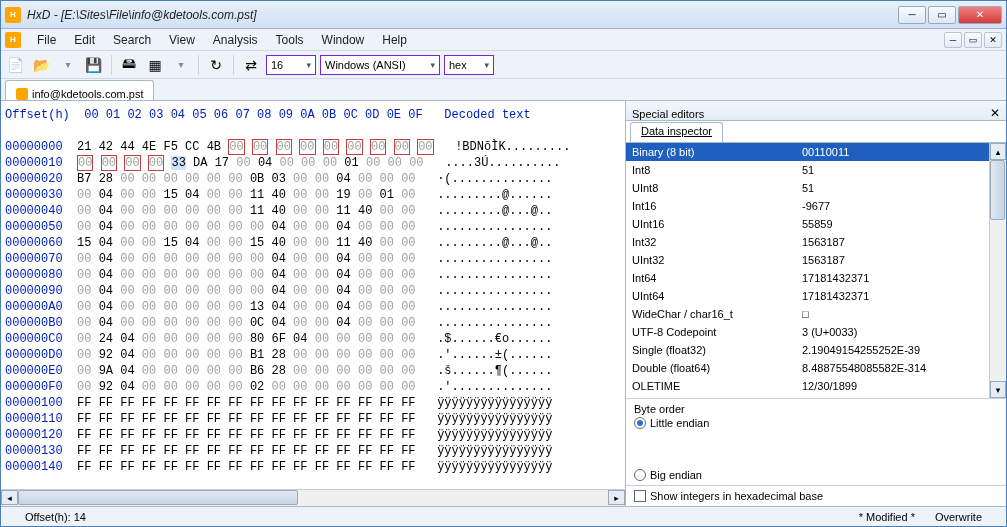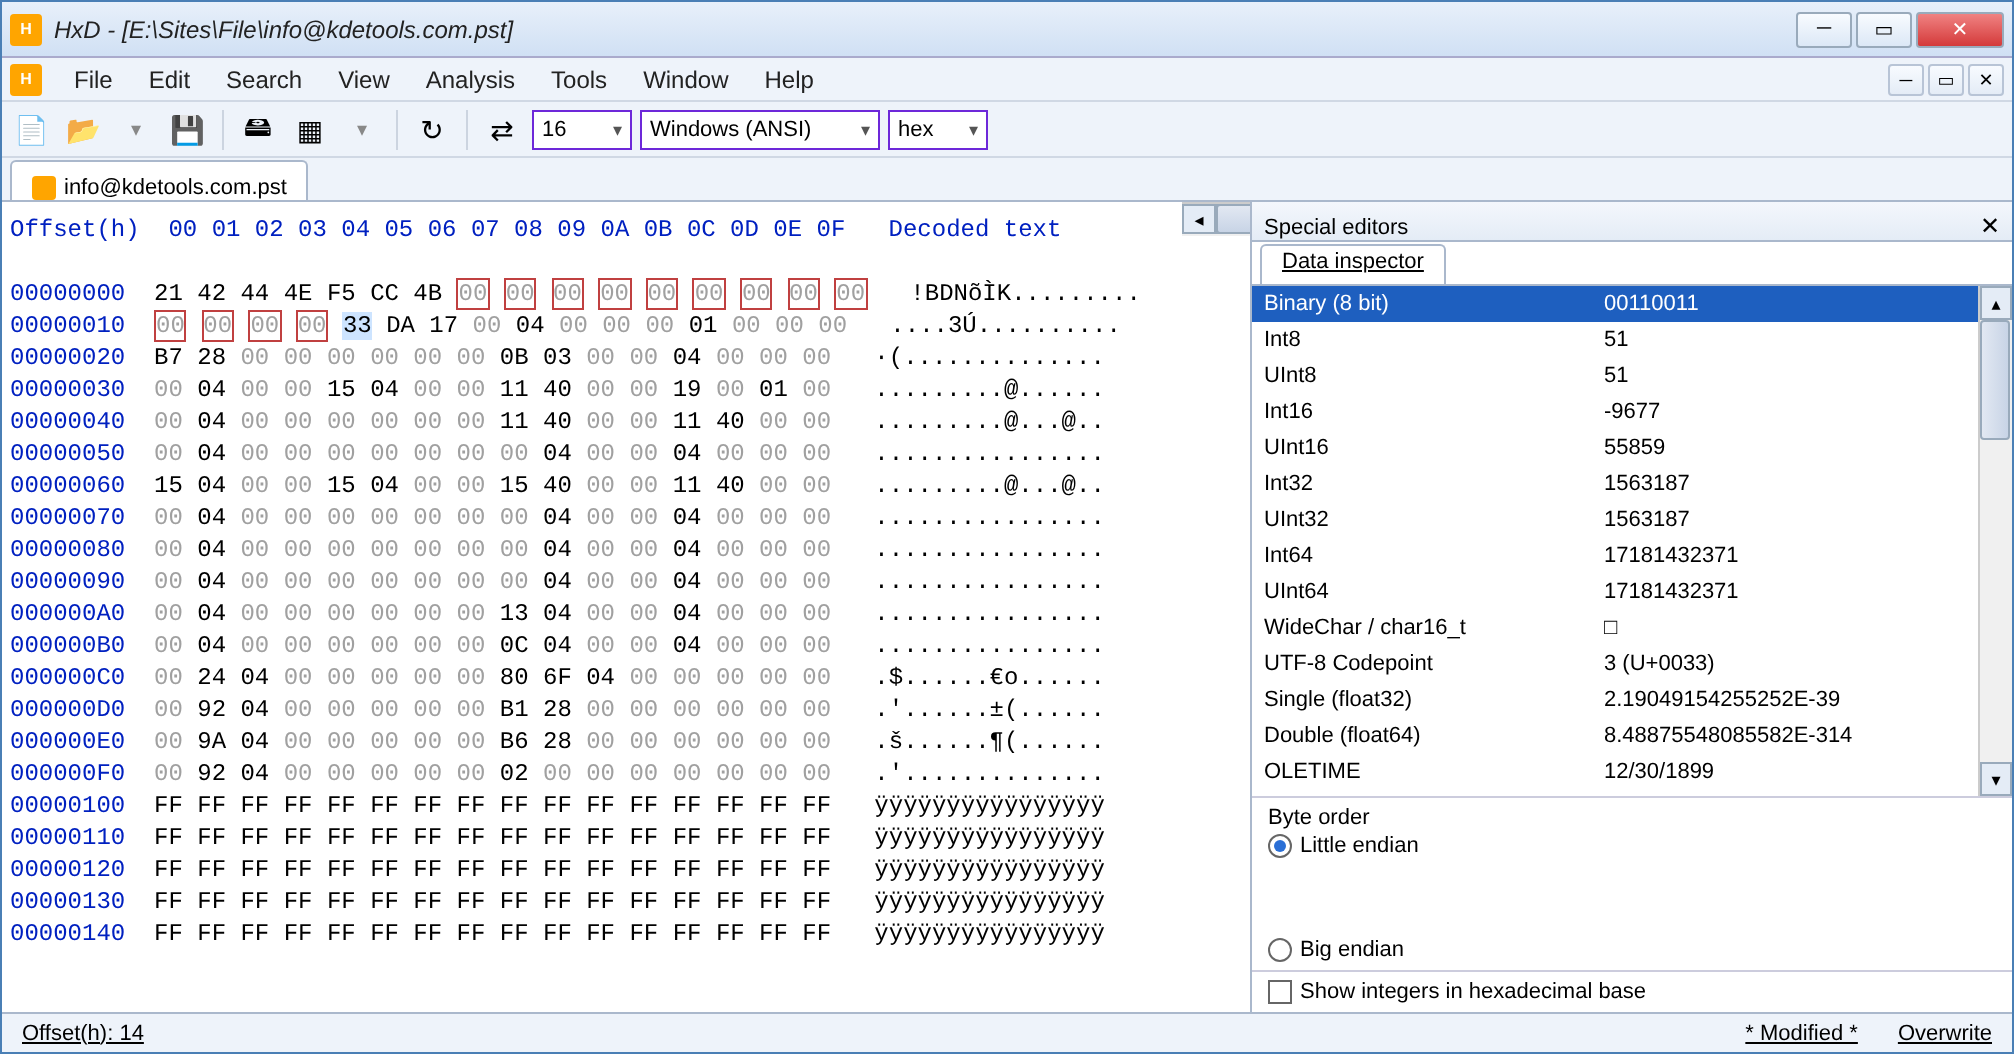--- a/index.html
+++ b/index.html
@@ -19,21 +19,21 @@
 .toolbar { height: 28px; display: flex; align-items: center; padding: 2px 4px; gap: 4px; background: #eef3fa; border-bottom:1px solid #d0d8e4;}
 .tbtn { width: 22px; height: 22px; border:1px solid transparent; border-radius:2px; display:flex; align-items:center; justify-content:center; cursor:pointer; font-size:14px;}
 .sep { width:1px; height:20px; background:#ccd4e0; margin:0 2px;}
 .combo { height:20px; border:1px solid #6d28d9; background:#fff; padding:0 18px 0 4px; display:flex; align-items:center; min-width:50px; position:relative; cursor:pointer; font-size:11px;}
 .combo::after { content:"▾"; position:absolute; right:4px; font-size:9px; color:#555;}
 .combo.wide { min-width:120px;}
 .tabstrip { height:22px; display:flex; align-items:flex-end; padding:0 4px; background:#eef3fa; border-bottom:1px solid #aab8cc;}
 .tab { height:20px; border:1px solid #aab8cc; border-bottom:none; background:#fff; padding:2px 10px 0; border-radius:3px 3px 0 0; display:flex; align-items:flex-end; gap:4px; font-size:11px; cursor:pointer;}
 .tab .ticon { width:12px; height:12px; background:#ffa500; border-radius:2px;}
 .content { flex:1; display:flex; overflow:hidden;}
-.hexpane { flex:1; display:flex; flex-direction:row; overflow:hidden; border-right:1px solid #aab8cc;justify-content:space-between;}
+.hexpane { flex:1; display:flex; flex-direction:column; overflow:hidden; border-right:1px solid #aab8cc;justify-content:space-between;}
 .hexview { flex:1; overflow:hidden; padding:6px 4px; font-family:"Consolas","Courier New",monospace; font-size:12px; line-height:16px; white-space:pre; color:#000;}
 .hexview .hdr { color:#0020c0; font-weight:normal;}
 .hexview .off { color:#0020c0;}
 .hexview .zero { color:#a0a0a0;}
 .hexview .brd { border:1px solid #c04040; padding:0;}
 .hexview .sel { background:#cde4ff;}
 .scrollh { height:17px; background:#f0f0f0; border-top:1px solid #ccc; display:flex;}
 .scrollh .track{flex:1; position:relative;}
 .scrollh .thumb{position:absolute; left:0; top:0; height:15px; width:280px; background:linear-gradient(#e2e8f2,#c8d4e6); border:1px solid #9ab; border-radius:2px;}
 .scrollh .btn{width:17px;height:15px;border:1px solid #9ab;background:#e4ecf6;display:flex;align-items:center;justify-content:center;font-size:9px;cursor:pointer;}
@@ -46,21 +46,21 @@
 .drow{display:flex; height:18px; align-items:center; padding:0 6px; font-size:11px;}
 .drow .k{width:170px;}
 .drow.sel{background:#1e5fbf; color:#fff;}
 .byteorder{border-top:1px solid #ccd; padding:4px 8px; font-size:11px;}
 .bo-opts{display:flex; gap:40px; margin-top:2px;flex-direction:column;}
 .bo-opt{display:flex; align-items:center; gap:4px; cursor:pointer;}
 .radio{width:12px;height:12px;border:1px solid #666;border-radius:50%;display:inline-flex;align-items:center;justify-content:center;}
 .radio.on::after{content:"";width:6px;height:6px;background:#2a6fd6;border-radius:50%;}
 .chkrow{border-top:1px solid #ccd; padding:4px 8px; display:flex; align-items:center; gap:4px; font-size:11px;}
 .chk{width:12px;height:12px;border:1px solid #666;background:#fff;}
-.statusbar{height:20px; border-top:1px solid #aab8cc; background:#eef3fa; display:flex; align-items:center; font-size:11px; padding:0 0;text-decoration:underline;}
+.statusbar{height:20px; border-top:1px solid #aab8cc; background:#eef3fa; display:flex; align-items:center; font-size:11px; padding:0 14px;}
 .statusbar .cell{padding:0 10px;}
 .statusbar .spacer{flex:1;}
 .scrollv{width:17px;background:#f0f0f0;border-left:1px solid #ccc;display:flex;flex-direction:column;}
 .scrollv .btn{height:17px;border:1px solid #9ab;background:#e4ecf6;display:flex;align-items:center;justify-content:center;font-size:9px;cursor:pointer;}
 .scrollv .track{flex:1;position:relative;}
 .scrollv .thumb{position:absolute;top:0;left:0;width:15px;height:60px;background:linear-gradient(90deg,#e2e8f2,#c8d4e6);border:1px solid #9ab;border-radius:2px;}
 </style>
 </head>
 <body>
 

